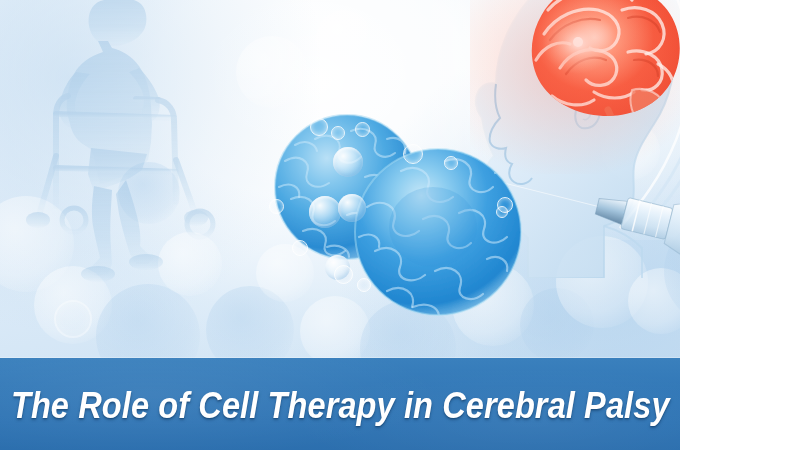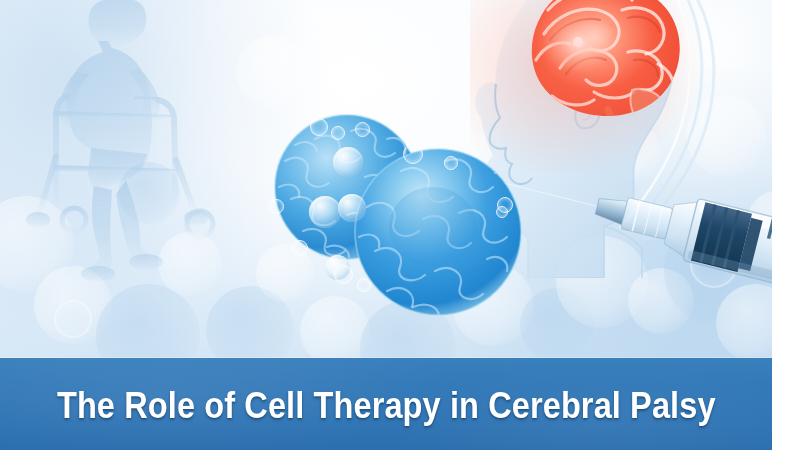--- a/index.html
+++ b/index.html
@@ -6,24 +6,25 @@
     margin: 0;
     padding: 0;
     background: #ffffff;
   }
   body {
     font-family: "Liberation Sans", sans-serif;
   }
 
   #poster {
     position: relative;
-    width: 772px;
+    width: 680px;
     height: 450px;
     overflow: hidden;
     background: #eaf2fa;
+    font-style: italic;
   }
 
   
   .bg-base {
     position: absolute;
     inset: 0;
     background:
       radial-gradient(ellipse 560px 420px at 46% 18%, #ffffff 0%, rgba(255,255,255,0.85) 28%, rgba(236,245,252,0.35) 56%, rgba(236,245,252,0) 75%),
       linear-gradient(168deg, #e9f2fa 0%, #e3eef9 26%, #d9e9f7 52%, #cfe3f4 74%, #c4dcf1 100%);
   }

